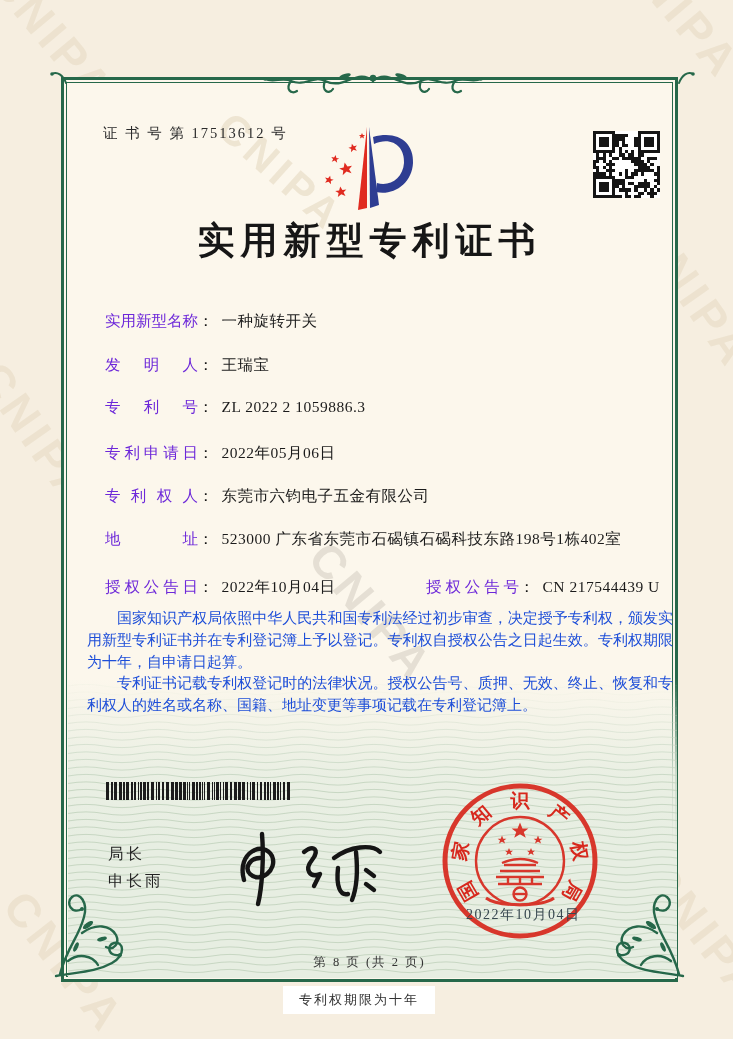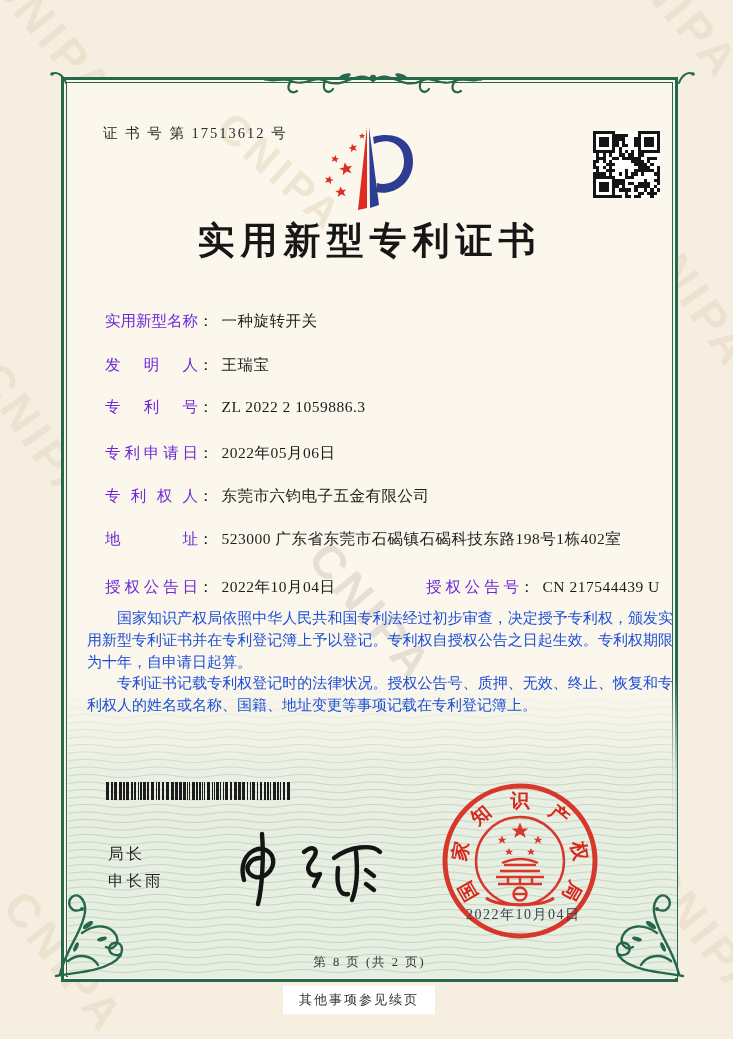--- a/index.html
+++ b/index.html
@@ -768,15 +768,15 @@
         <div class="sealchar" style="left: 69px; top: 9px; transform: rotate(0deg);">识</div>
         <div class="sealchar" style="left: 107.567px; top: 23.0373px; transform: rotate(40deg);">产</div>
         <div class="sealchar" style="left: 128.088px; top: 58.5811px; transform: rotate(80deg);">权</div>
         <div class="sealchar" style="left: 120.962px; top: 99px; transform: rotate(120deg);">局</div>
       </div>
     <div class="abs sealdate">2022年10月04日</div>
 
     <div class="abs pagenum z3">第 8 页 (共 2 页)</div>
   </div>
 
-  <div class="abs note">其他事项参见续页</div>
+  <div class="abs note">专利权期限为十年</div>
 
 </div>
 
 </body></html>

